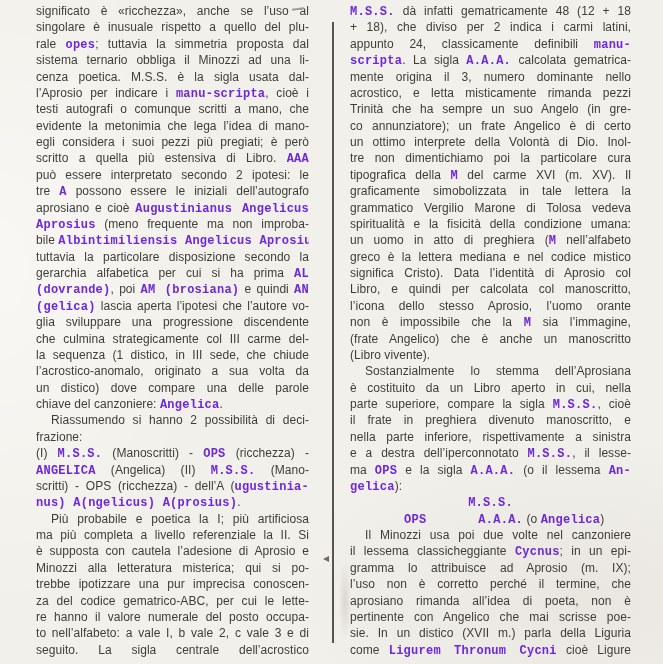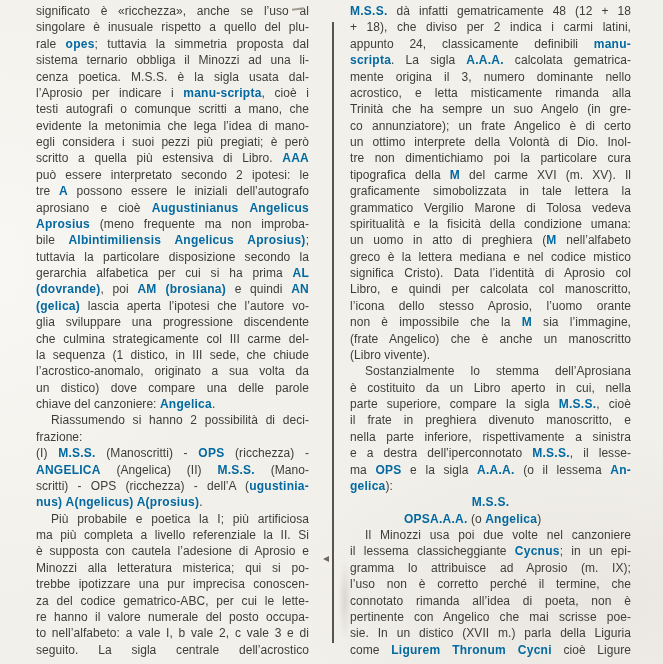--- a/index.html
+++ b/index.html
@@ -27,24 +27,24 @@
   .line {
     height: 16.38px;
     white-space: nowrap;
     text-align: justify;
     text-align-last: justify;
     text-justify: inter-word;
   }
   .line.no-just { text-align-last: left; }
   .line.indent  { text-indent: 15px; }
   .line.align-center { text-align-last: center; }
-  .line .b { font-weight: 700; color: #0369a1; letter-spacing: 0.25px; }
+  .line .b { font-weight: 700; color: #6d28d9; letter-spacing: 0.25px; font-family: Liberation Mono, monospace; }
   .line.two-col { display: flex; text-align-last: left; }
   .line.two-col .c1 { margin-left: 54px; }
-  .line.two-col .c2 { }
+  .line.two-col .c2 { margin-left: 52px; }
   .divider {
     position: absolute;
     left: 332px; top: 22px;
     width: 1.5px; height: 621px;
     background: #59554e;
   }
   .scan-dash {
     position: absolute;
     left: 292px; top: 8px;
     width: 12px; height: 2px;
@@ -113,21 +113,21 @@
   </div>
 
 <div class="divider"></div>
 
 <div class="col right">
     <div class="line"><span class="b">M.S.S.</span><span> dà infatti gematricamente 48 (12 + 18</span></div>
     <div class="line"><span>+ 18), che diviso per 2 indica i carmi latini,</span></div>
     <div class="line"><span>appunto 24, classicamente definibili </span><span class="b">manu-</span></div>
     <div class="line"><span class="b">scripta</span><span>. La sigla </span><span class="b">A.A.A.</span><span> calcolata gematrica-</span></div>
     <div class="line"><span>mente origina il 3, numero dominante nello</span></div>
-    <div class="line"><span>acrostico, e letta misticamente rimanda alla</span></div>
+    <div class="line"><span>acrostico, e letta misticamente rimanda pezzi</span></div>
     <div class="line"><span>Trinità che ha sempre un suo Angelo (in gre-</span></div>
     <div class="line"><span>co annunziatore); un frate Angelico è di certo</span></div>
     <div class="line"><span>un ottimo interprete della Volontà di Dio. Inol-</span></div>
     <div class="line"><span>tre non dimentichiamo poi la particolare cura</span></div>
     <div class="line"><span>tipografica della </span><span class="b">M</span><span> del carme XVI (m. XV). Il</span></div>
     <div class="line"><span>graficamente simobolizzata in tale lettera la</span></div>
     <div class="line"><span>grammatico Vergilio Marone di Tolosa vedeva</span></div>
     <div class="line"><span>spiritualità e la fisicità della condizione umana:</span></div>
     <div class="line"><span>un uomo in atto di preghiera (</span><span class="b">M</span><span> nell’alfabeto</span></div>
     <div class="line"><span>greco è la lettera mediana e nel codice mistico</span></div>
@@ -147,21 +147,21 @@
     <div class="line no-just"><span class="b">gelica</span><span>):</span></div>
     <div class="line no-just align-center"><span class="b">M.S.S.</span></div>
     <div class="line two-col no-just">
       <span class="c1"><span class="b">OPS</span></span>
       <span class="c2"><span class="b">A.A.A.</span><span> (o </span><span class="b">Angelica</span><span>)</span></span>
     </div>
     <div class="line indent"><span>Il Minozzi usa poi due volte nel canzoniere</span></div>
     <div class="line"><span>il lessema classicheggiante </span><span class="b">Cycnus</span><span>; in un epi-</span></div>
     <div class="line"><span>gramma lo attribuisce ad Aprosio (m. IX);</span></div>
     <div class="line"><span>l’uso non è corretto perché il termine, che</span></div>
-    <div class="line"><span>connotato rimanda all’idea di poeta, non è</span></div>
+    <div class="line"><span>aprosiano rimanda all’idea di poeta, non è</span></div>
     <div class="line"><span>pertinente con Angelico che mai scrisse poe-</span></div>
     <div class="line"><span>sie. In un distico (XVII m.) parla della Liguria</span></div>
     <div class="line"><span>come </span><span class="b">Ligurem Thronum Cycni</span><span> cioè Ligure</span></div>
   </div>
 
 <div class="scan-dash"></div>
 
 <div class="scan-arrow"></div>
 
 <div class="scan-smudge"></div>

